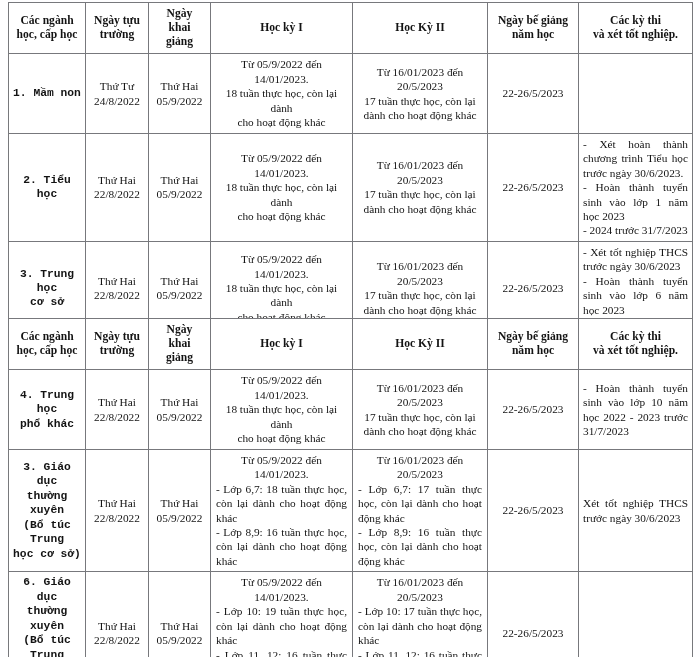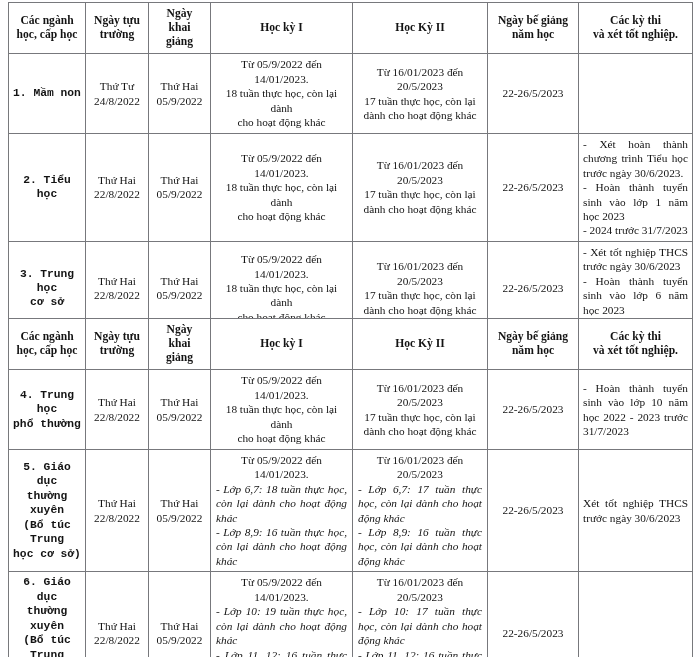--- a/index.html
+++ b/index.html
@@ -65,21 +65,20 @@
   }
   td.sem .head-line {
     display: block;
     text-align: center;
   }
   td.sem .just-line {
     display: block;
     text-align: justify;
     text-align-last: left;
     padding: 0 1px;
-    font-style: italic;
   }
   td.sem .ctr-line {
     display: block;
     text-align: center;
   }
   td.exam {
     text-align: justify;
     text-align-last: left;
     font-size: 11.2px;
     line-height: 1.3;
@@ -272,21 +271,21 @@
           <span>Các kỳ thi</span><br>
           <span>và xét tốt nghiệp.</span>
         </th>
       </tr>
     </thead>
     <tbody>
 
       <tr style="height:72px">
         <td class="name">
           <span>4. Trung học</span><br>
-          <span>phổ thường</span>
+          <span>phổ khác</span>
         </td>
         <td class="ctr">
           <span>Thứ Hai</span><br>
           <span>22/8/2022</span>
         </td>
         <td class="ctr">
           <span>Thứ Hai</span><br>
           <span>05/9/2022</span>
         </td>
         <td class="sem">
@@ -302,21 +301,21 @@
           <span class="ctr-line">dành cho hoạt động khác</span>
         </td>
         <td class="ctr">22-26/5/2023</td>
         <td class="exam">
           <span class="line">- Hoàn thành tuyển sinh vào lớp 10 năm học 2022 - 2023 trước 31/7/2023</span>
         </td>
       </tr>
 
       <tr style="height:112px">
         <td class="name">
-          <span>5. Giáo dục</span><br>
+          <span>3. Giáo dục</span><br>
           <span>thường xuyên</span><br>
           <span>(Bổ túc Trung</span><br>
           <span>học cơ sở)</span>
         </td>
         <td class="ctr">
           <span>Thứ Hai</span><br>
           <span>22/8/2022</span>
         </td>
         <td class="ctr">
           <span>Thứ Hai</span><br>

